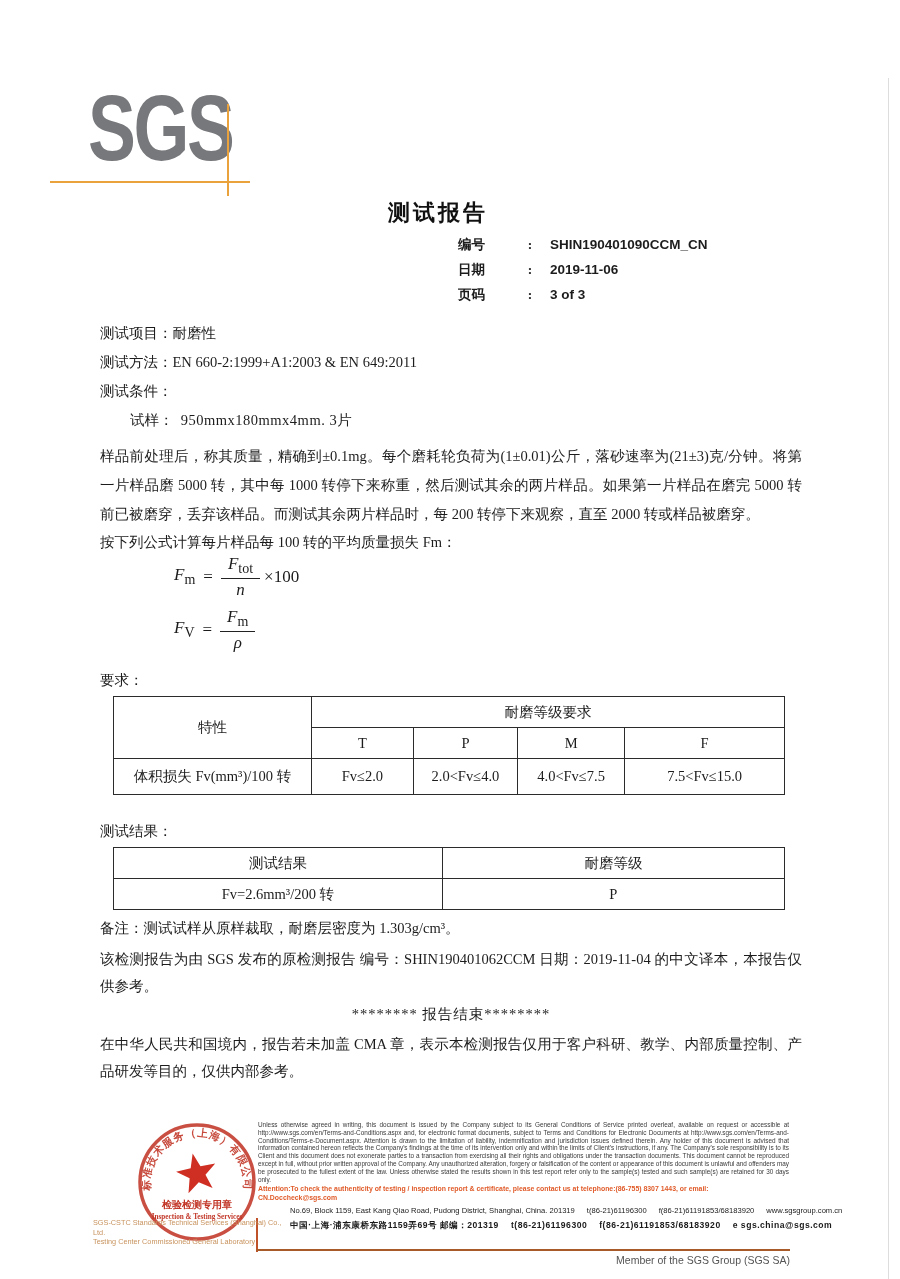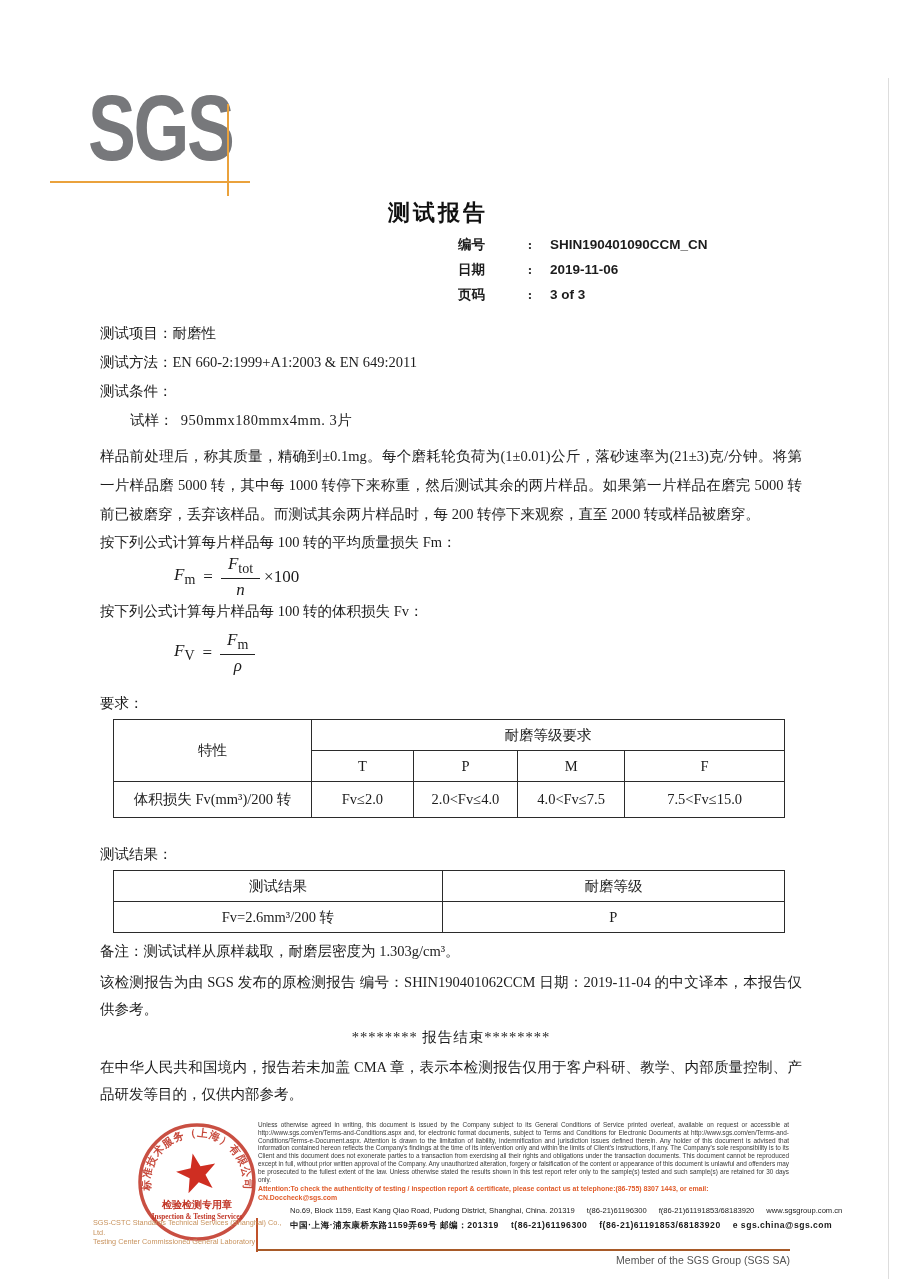--- a/index.html
+++ b/index.html
@@ -139,21 +139,20 @@
     <div class="formula">
       <span><i>F</i><sub>m</sub></span>
       <span class="f-eq">=</span>
       <span class="frac">
         <span class="num"><i>F</i><sub>tot</sub></span>
         <span class="den"><i>n</i></span>
       </span>
       <span class="f-suffix">×100</span>
     </div>
 
-    <div class="intro">按下列公式计算每片样品每 100 转的体积损失 Fv：</div>
     <div class="formula formula2">
       <span><i>F</i><sub>V</sub></span>
       <span class="f-eq">=</span>
       <span class="frac">
         <span class="num"><i>F</i><sub>m</sub></span>
         <span class="den"><i>ρ</i></span>
       </span>
     </div>
 
     <div class="section-label">要求：</div>
@@ -171,21 +170,21 @@
         <td rowspan="2">特性</td>
         <td colspan="4">耐磨等级要求</td>
       </tr>
       <tr class="t1-h2">
         <td>T</td>
         <td>P</td>
         <td>M</td>
         <td>F</td>
       </tr>
       <tr class="t1-data">
-        <td>体积损失 Fv(mm³)/200 转</td>
+        <td>体积损失 Fv(mm³)/100 转</td>
         <td>Fv≤2.0</td>
         <td>2.0&lt;Fv≤4.0</td>
         <td>4.0&lt;Fv≤7.5</td>
         <td>7.5&lt;Fv≤15.0</td>
       </tr>
     </tbody>
       </table>
 
     <div class="section-label result-label">测试结果：</div>
 

